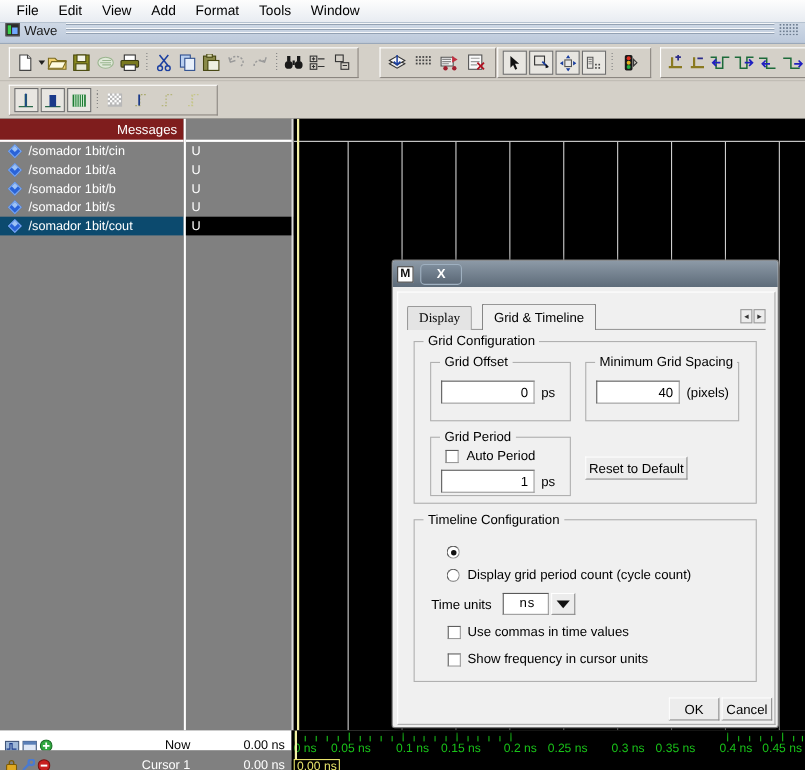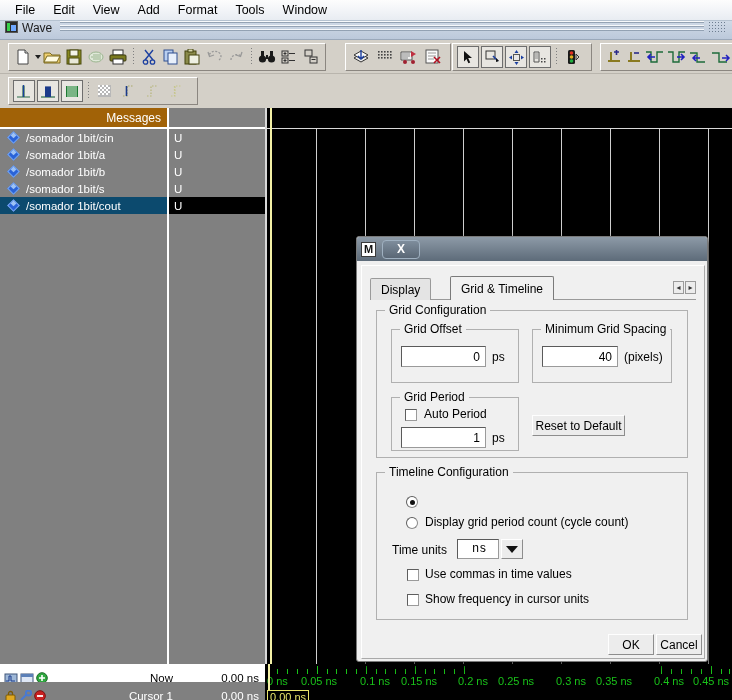--- a/index.html
+++ b/index.html
@@ -59,21 +59,21 @@
   .tbtn svg{display:block;}
   .arrowdn{width:0;height:0;border-left:3px solid transparent;border-right:3px solid transparent;
            border-top:4px solid #202020;margin-left:1px;}
 
   
   .pane{position:absolute;left:0;top:108px;width:732px;height:556px;background:#000;}
 
   .namecol{position:absolute;left:0;top:0;width:167px;height:556px;background:#808080;}
   .valcol{position:absolute;left:167px;top:0;width:100px;height:556px;background:#808080;
           border-left:2px solid #ffffff;box-sizing:border-box;}
-  .hdr{height:21px;background:#a16207;border-bottom:2px solid #ffffff;box-sizing:border-box;
+  .hdr{height:21px;background:#7f1d1d;border-bottom:2px solid #ffffff;box-sizing:border-box;
        display:flex;align-items:center;justify-content:flex-end;padding-right:6px;color:#fff;font-size:12px;}
   .valhdr{height:21px;background:#808080;border-bottom:2px solid #ffffff;box-sizing:border-box;}
 
   .rows{position:absolute;left:0;top:21px;width:167px;}
   .vrows{position:absolute;left:0;top:21px;width:98px;}
   .row{height:17px;display:flex;align-items:center;color:#ffffff;font-size:11.5px;padding-left:26px;
        box-sizing:border-box;white-space:nowrap;position:relative;}
   .row.sel{background:#0c4a6e;}
   .vrow{height:17px;display:flex;align-items:center;color:#ffffff;font-size:11.5px;padding-left:5px;box-sizing:border-box;}
   .vrow.sel{background:#000000;}
@@ -634,22 +634,22 @@
 
     <div class="dlgtitle">
       <div class="micon">M</div>
       <div class="dlgclose">X</div>
     </div>
 
     <div class="dlgbody">
 
       <div class="tabstrip">
         <div class="tabline"></div>
-        <div class="tab" style="left:0;">Display</div>
-        <div class="tab active" style="left:68px;margin-left:12px;">Grid &amp; Timeline</div>
+        <div class="tab" style="left:0;font-family:Liberation Serif, serif;">Display</div>
+        <div class="tab active" style="left:68px;">Grid &amp; Timeline</div>
         <div class="tabarrows">
           <span>◂</span>
           <span>▸</span>
         </div>
       </div>
 
       <div class="group" style="left:14px;top:44px;width:312px;height:148px;">
         <span class="glabel">Grid Configuration</span>
 
         <div class="group" style="left:14px;top:18px;width:128px;height:54px;">

